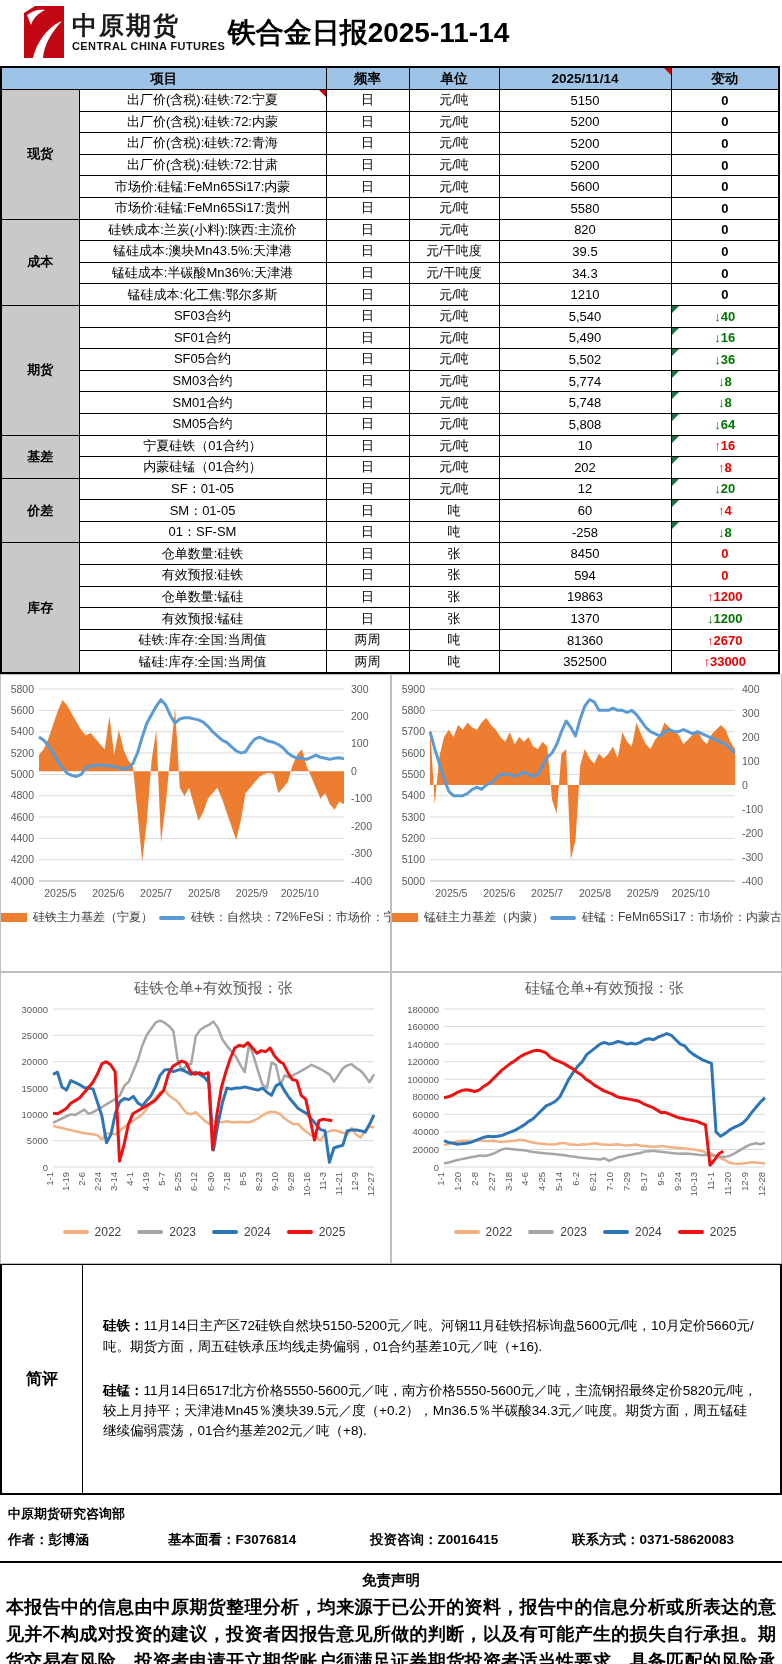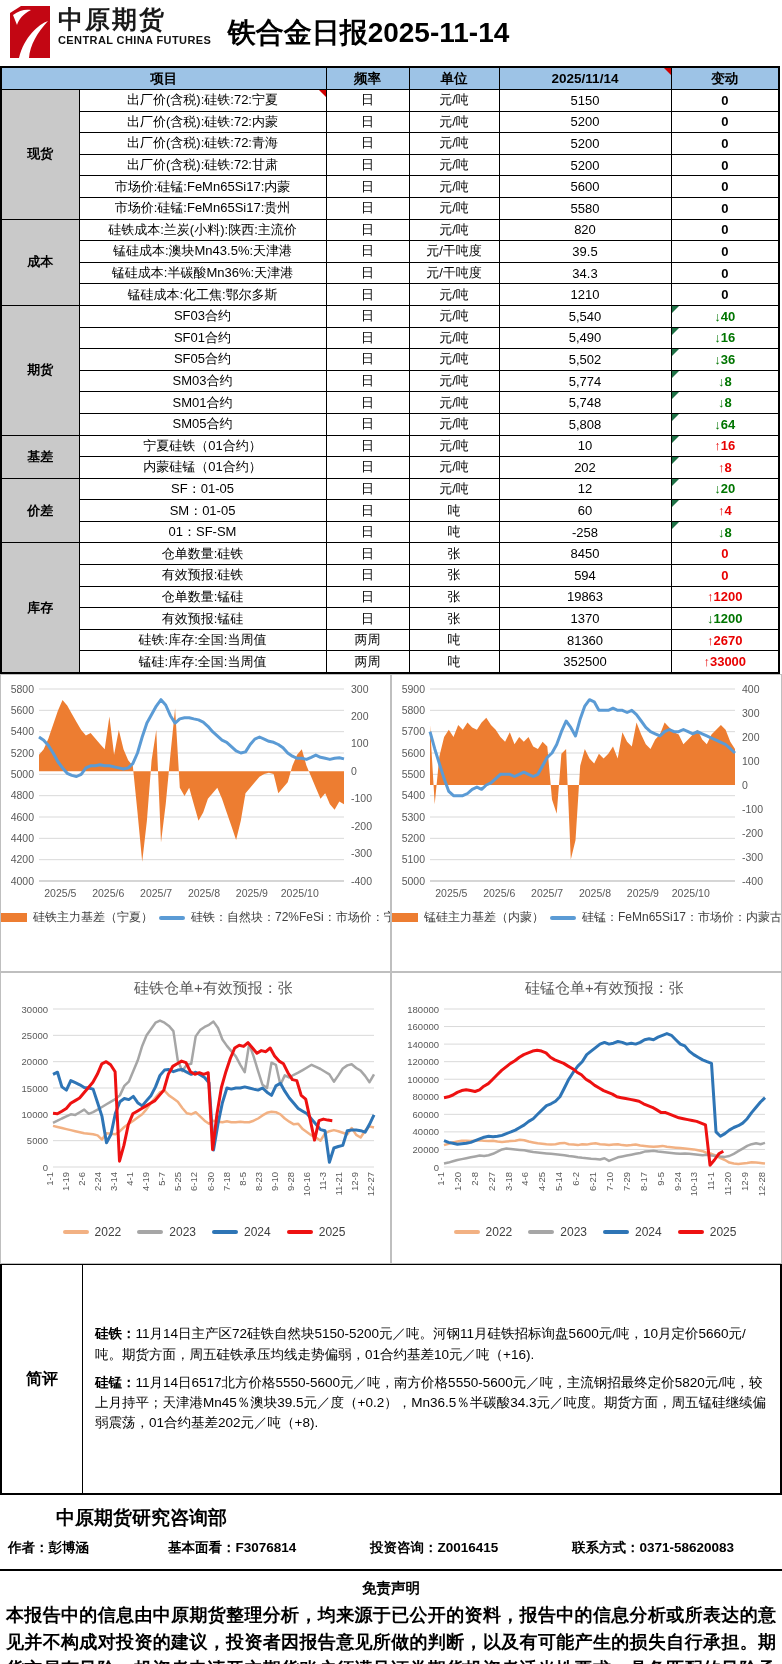--- a/index.html
+++ b/index.html
@@ -1,21 +1,21 @@
 <!DOCTYPE html>
 <html><head>
 <meta charset="utf-8">
 <style>
   html,body{margin:0;padding:0;background:#fff;}
   body{width:782px;font-family:"Liberation Sans","DejaVu Sans",sans-serif;color:#000;}
   .report{width:782px;}
 
   
   .hdr{height:66px;position:relative;background:#fff;}
-  .logo{position:absolute;left:10px;top:6px;display:flex;}
+  .logo{position:absolute;left:24px;top:6px;display:flex;align-items:center;}
   .logo-mark{width:40px;height:52px;margin-right:8px;}
   .logo-text .cn{font-size:25px;font-weight:bold;letter-spacing:2px;color:#1a1a1a;line-height:1.1;}
   .logo-text .en{font-size:11px;font-weight:bold;color:#111;letter-spacing:.4px;}
   .hdr-title{position:absolute;left:15px;right:60px;top:14px;text-align:center;font-size:28px;font-weight:bold;}
 
   
   table.main{border-collapse:collapse;width:644px;table-layout:fixed;border:2px solid #000;}
   table.main td,table.main th{border:1px solid #000;text-align:center;vertical-align:middle;overflow:hidden;white-space:nowrap;padding:0 2px;}
   table.main th{background:#9DC3E6;font-size:13.5px;font-weight:bold;height:21px;position:relative;}
   table.main td{font-size:13px;height:20.6px;}
@@ -39,26 +39,26 @@
   .legend.col{flex-direction:row;align-items:flex-start;width:max-content;margin:2px auto 0;gap:6px;}
   .legend.row{flex-direction:row;justify-content:center;gap:16px;margin-top:2px;margin-left:17px;}
   .leg-item{display:flex;align-items:center;font-size:12px;color:#404040;white-space:nowrap;}
   .sw{display:inline-block;width:26px;height:4px;border-radius:2px;margin-right:6px;}
   .sw.area{height:9px;border-radius:0;}
 
   
   .comment{display:flex;border:2px solid #000;border-top:1px solid #000;height:228px;}
   .comment-label{width:80px;border-right:1px solid #000;display:flex;align-items:center;justify-content:center;font-size:16px;font-weight:bold;flex:none;}
   .comment-body{flex:1;display:flex;flex-direction:column;justify-content:center;padding:4px 8px;font-size:13.5px;line-height:1.5;}
-  .comment-body p{margin:4px;}
+  .comment-body p{margin:12px;}
   .comment-body b{font-weight:bold;}
 
   
   .footer{border-bottom:2px solid #000;padding:10px 8px 12px;}
-  .footer .dept{font-size:19px;font-weight:bold;margin-bottom:8px;margin-left:48px;}
+  .footer .dept{font-size:13px;font-weight:bold;margin-bottom:8px;}
   .footer .who{display:flex;font-size:13.5px;font-weight:bold;gap:0;}
   .footer .who span{flex:1;}
   .footer .who span:first-child{flex:0 0 160px;}
 
   
   .disclaimer{padding:6px 6px 8px;border-bottom:2px solid #000;}
   .disclaimer .d-title{text-align:center;font-size:14.5px;font-weight:bold;margin:2px 0 4px;}
   .disclaimer .d-body{font-size:18px;font-weight:bold;line-height:1.5;text-align:justify;}
 </style>
 </head>

